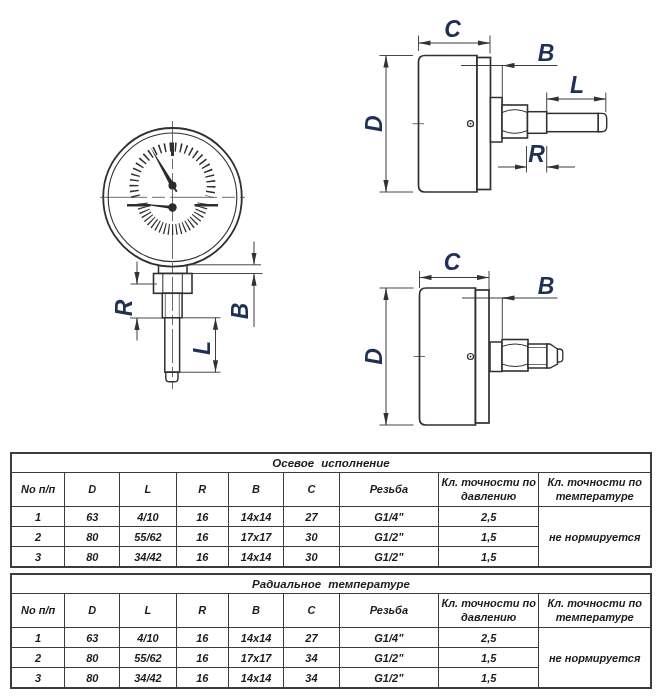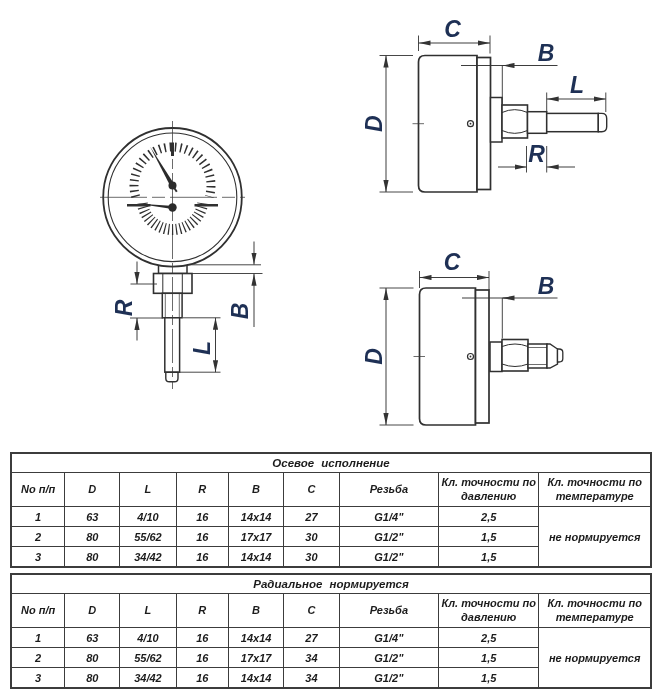--- a/index.html
+++ b/index.html
@@ -213,21 +213,21 @@
           <col style="width:8.8%">
         <col style="width:8.2%">
           <col style="width:8.6%">
           <col style="width:8.7%">
         <col style="width:15.5%">
           <col style="width:15.7%">
           <col style="width:17.5%">
       </colgroup>
       <tbody>
         <tr>
-          <td class="title" colspan="9">Радиальное нормируется</td>
+          <td class="title" colspan="9">Радиальное температуре</td>
         </tr>
         <tr class="hdr">
           <td>No п/п</td>
           <td>D</td>
           <td>L</td>
           <td>R</td>
           <td>B</td>
           <td>C</td>
           <td>Резьба</td>
           <td>Кл. точности по давлению</td>

